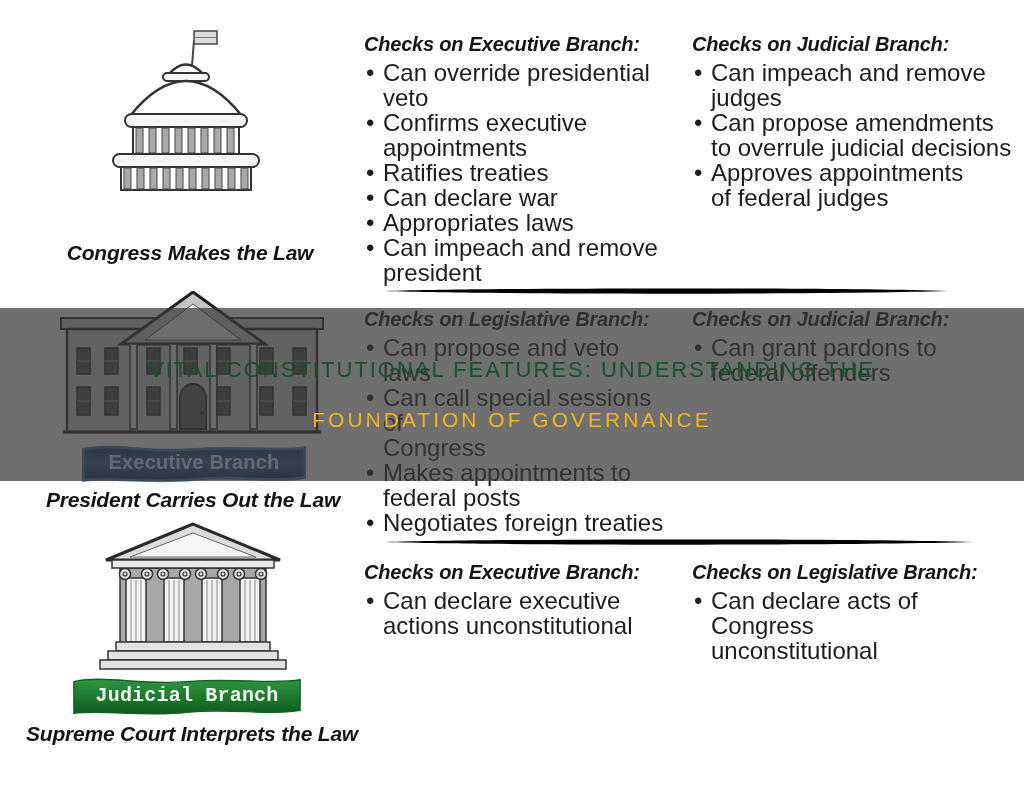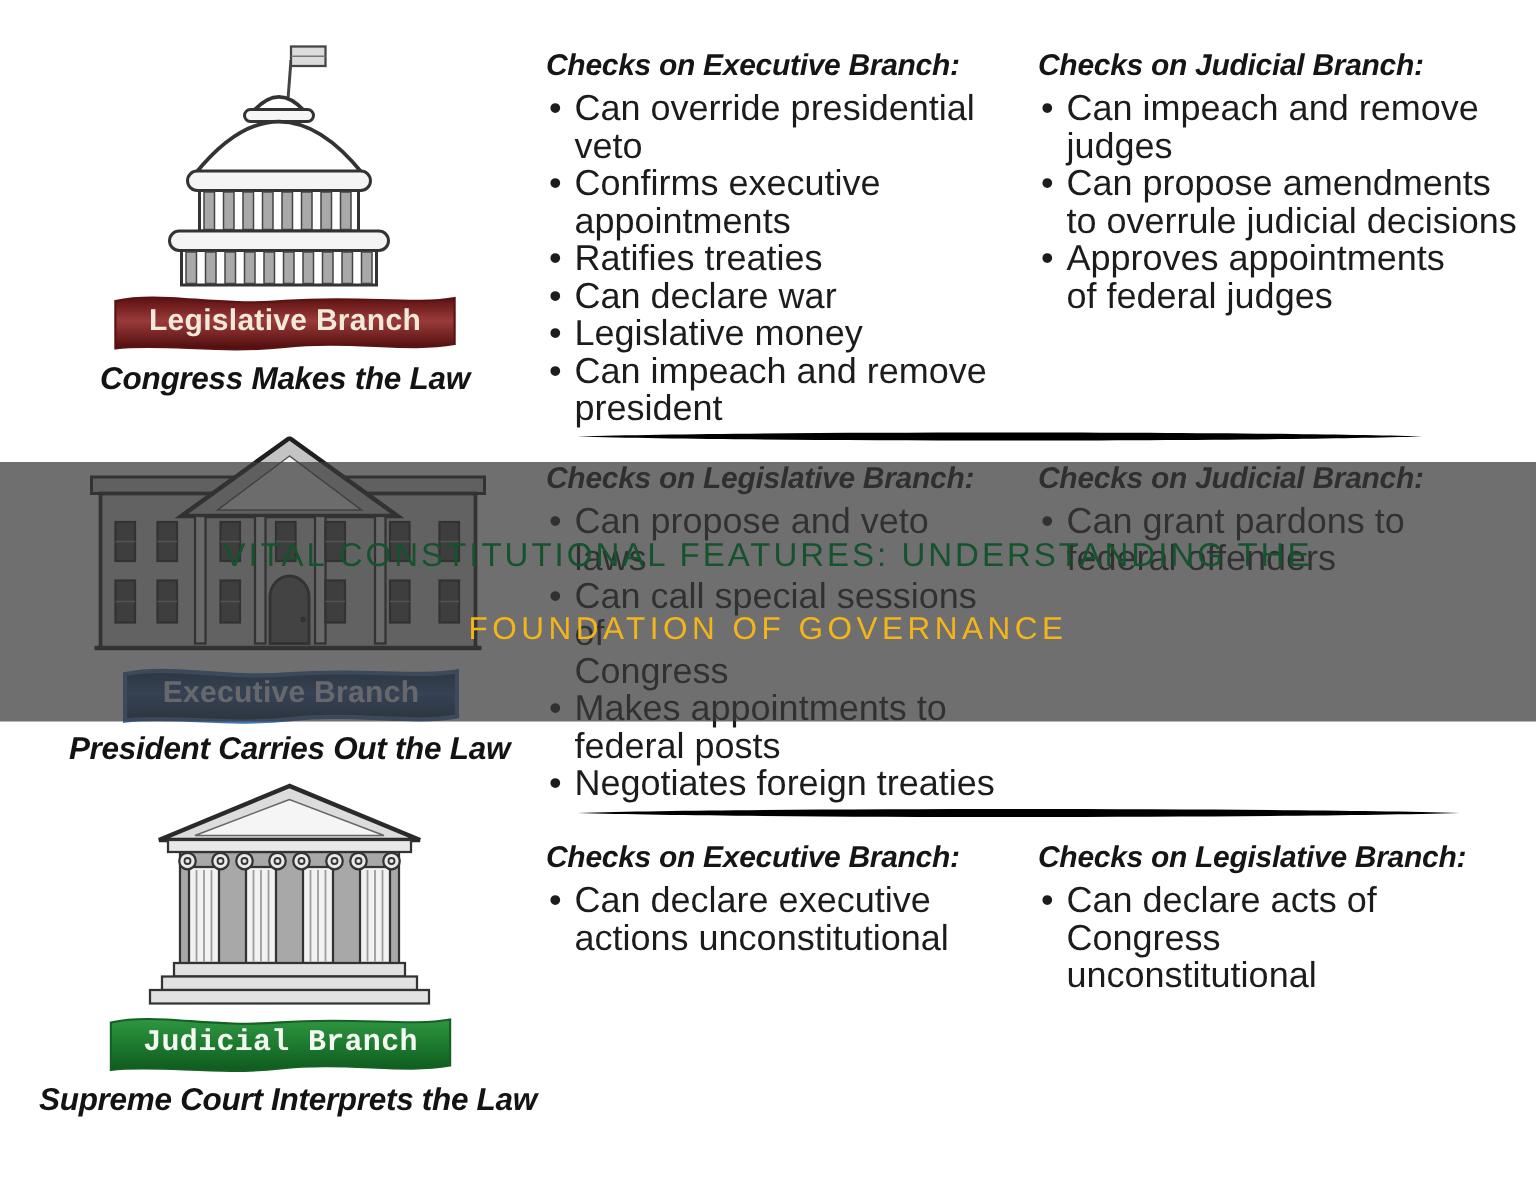--- a/index.html
+++ b/index.html
@@ -92,46 +92,33 @@
         <rect x="57" y="144" width="7" height="21"></rect>
       <rect x="70" y="144" width="7" height="21"></rect>
         <rect x="83" y="144" width="7" height="21"></rect>
       <rect x="96" y="144" width="7" height="21"></rect>
         <rect x="109" y="144" width="7" height="21"></rect>
       <rect x="122" y="144" width="7" height="21"></rect>
         <rect x="135" y="144" width="7" height="21"></rect>
     </g>
   </svg>
 
-  <div class="banner" style="left:72px;top:192px;width:236px;height:46px;">
-    <svg width="236" height="46" viewBox="0 0 240 48">
-      <defs>
-        <linearGradient id="lg-red" x1="0" y1="0" x2="0" y2="1">
-          <stop offset="0" stop-color="#5c1010"></stop>
-          <stop offset="0.45" stop-color="#9a3a3a"></stop>
-          <stop offset="1" stop-color="#4f0c0c"></stop>
-        </linearGradient>
-      </defs>
-      <path d="M2 9 C35 2 70 13 120 9 C170 5 210 12 238 7 L238 39 C205 45 165 36 120 41 C75 46 35 38 2 42 Z" fill="url(#lg-red)" stroke="#5a1212" stroke-width="1.5"></path>
-    </svg>
-    <div class="banner-label" style="color:#f2e9d8;">Legislative Branch</div>
-  </div>
 
   <div class="caption" style="left:0px;top:240px;width:380px;">Congress Makes the Law</div>
 
   <div class="checks" style="left:364px;top:32px;width:296px;">
     <h3>Checks on Executive Branch:</h3>
     <ul>
         <li>Can override presidential
 veto</li>
         <li>Confirms executive
 appointments</li>
         <li>Ratifies treaties</li>
         <li>Can declare war</li>
-        <li>Legislative money</li>
+        <li>Appropriates laws</li>
         <li>Can impeach and remove
 president</li>
       </ul>
   </div>
 
   <div class="checks" style="left:692px;top:32px;width:320px;">
     <h3>Checks on Judicial Branch:</h3>
     <ul>
         <li>Can impeach and remove
 judges</li>

